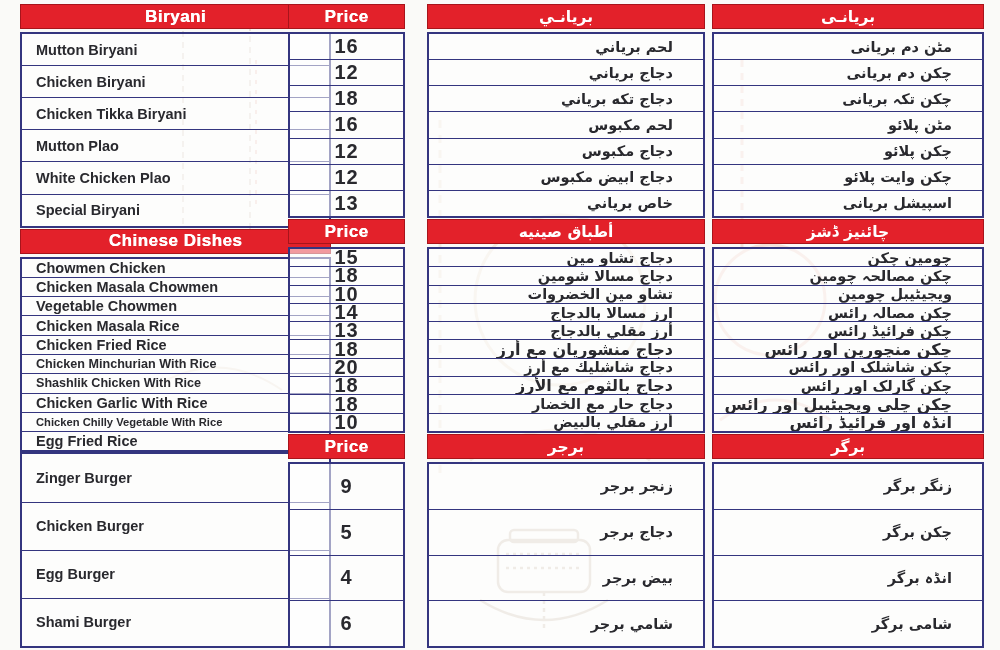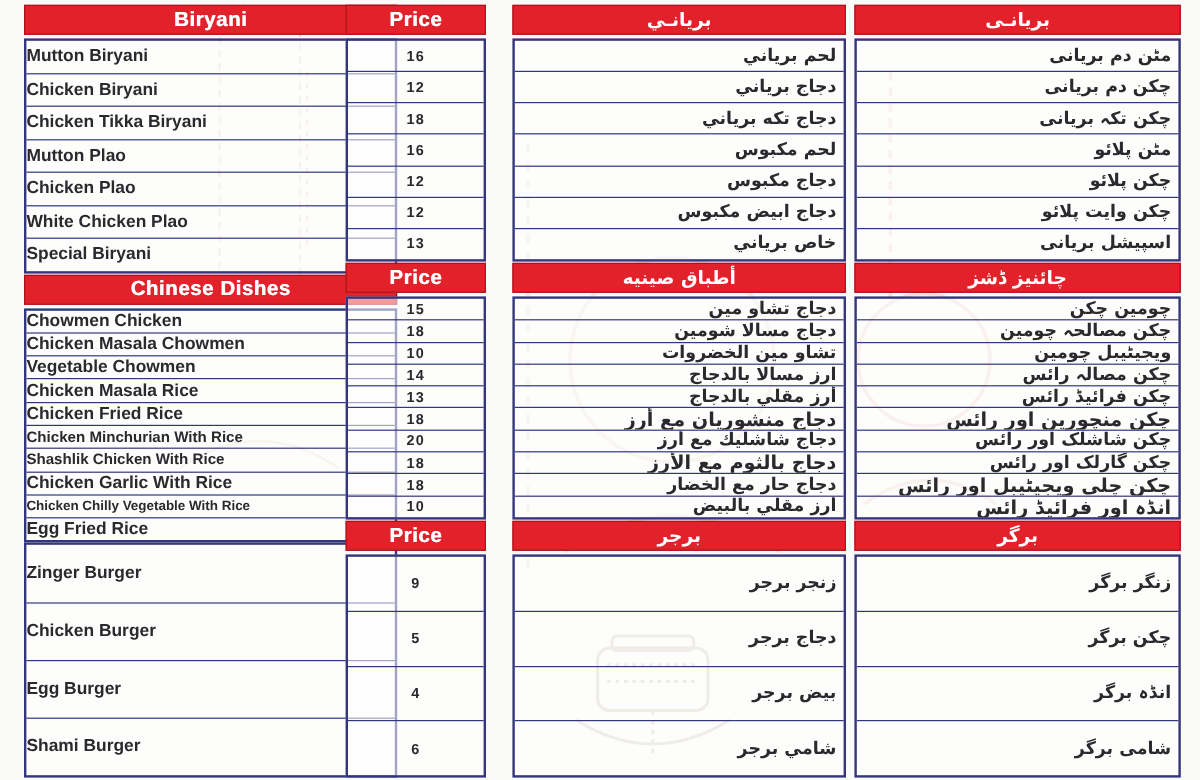--- a/index.html
+++ b/index.html
@@ -50,26 +50,26 @@
     border: 2px solid var(--navy);
     background: rgba(255,255,255,0.55);
   }
   .row {
     flex: 1 1 0; display: flex; align-items: center;
     border-bottom: 1.5px solid var(--navy);
     color: var(--ink); font-weight: bold;
     overflow: hidden; white-space: nowrap;
   }
   .row:last-child { border-bottom: none; }
-  .row.en { font-size: 14.5px; }
+  .row.en { padding-left: 14px; font-size: 14.5px; }
   .row.en.sm { font-size: 12.6px; }
   .row.en.xs { font-size: 11.2px; }
-  .row.price { justify-content: center; font-size: 12px; letter-spacing: 1px; }
+  .row.price { justify-content: center; font-size: 20px; letter-spacing: 1px; }
   .row.ar, .row.ur {
-    direction: rtl; padding-right: 6px; font-size: 14.5px;
+    direction: rtl; padding-right: 30px; font-size: 14.5px;
     font-family: "DejaVu Sans", sans-serif;
   }
   .row.ar.sm, .row.ur.sm { font-size: 16px; text-align: right; }
 </style>
 </head>
 <body>
 
 <svg class="watermark" width="1000" height="650" viewBox="0 0 1000 650" xmlns="http://www.w3.org/2000/svg">
   <g fill="none" stroke="#e9e3db" stroke-width="2">
     <line x1="183" y1="20" x2="183" y2="235" stroke-dasharray="6 5"></line>
@@ -97,21 +97,20 @@
   </g>
 </svg>
 
 <div class="board-col" id="col-en">
     <div class="sec-header en">Biryani</div>
     <div class="rows-block">
       <div class="row en">Mutton Biryani</div>
       <div class="row en">Chicken Biryani</div>
       <div class="row en">Chicken Tikka Biryani</div>
       <div class="row en">Mutton Plao</div>
-      <div class="row en">Chicken Plao</div>
       <div class="row en">White Chicken Plao</div>
       <div class="row en">Special Biryani</div>
     </div>
     <div class="sec-header en">Chinese Dishes</div>
     <div class="rows-block">
       <div class="row en">Chowmen Chicken</div>
       <div class="row en">Chicken Masala Chowmen</div>
       <div class="row en">Vegetable Chowmen</div>
       <div class="row en">Chicken Masala Rice</div>
       <div class="row en">Chicken Fried Rice</div>

